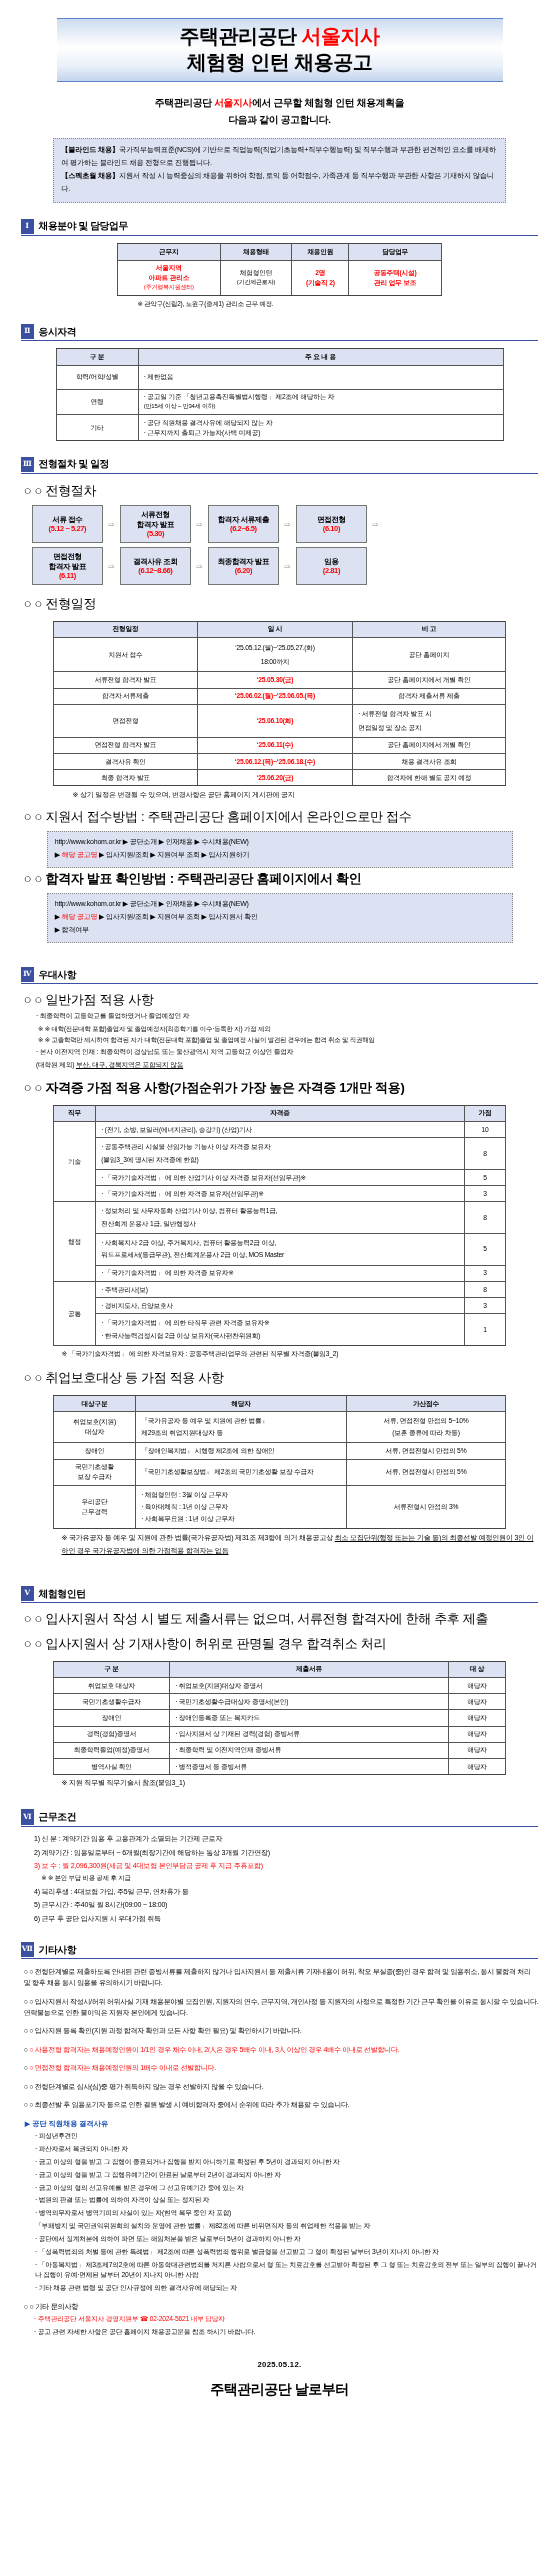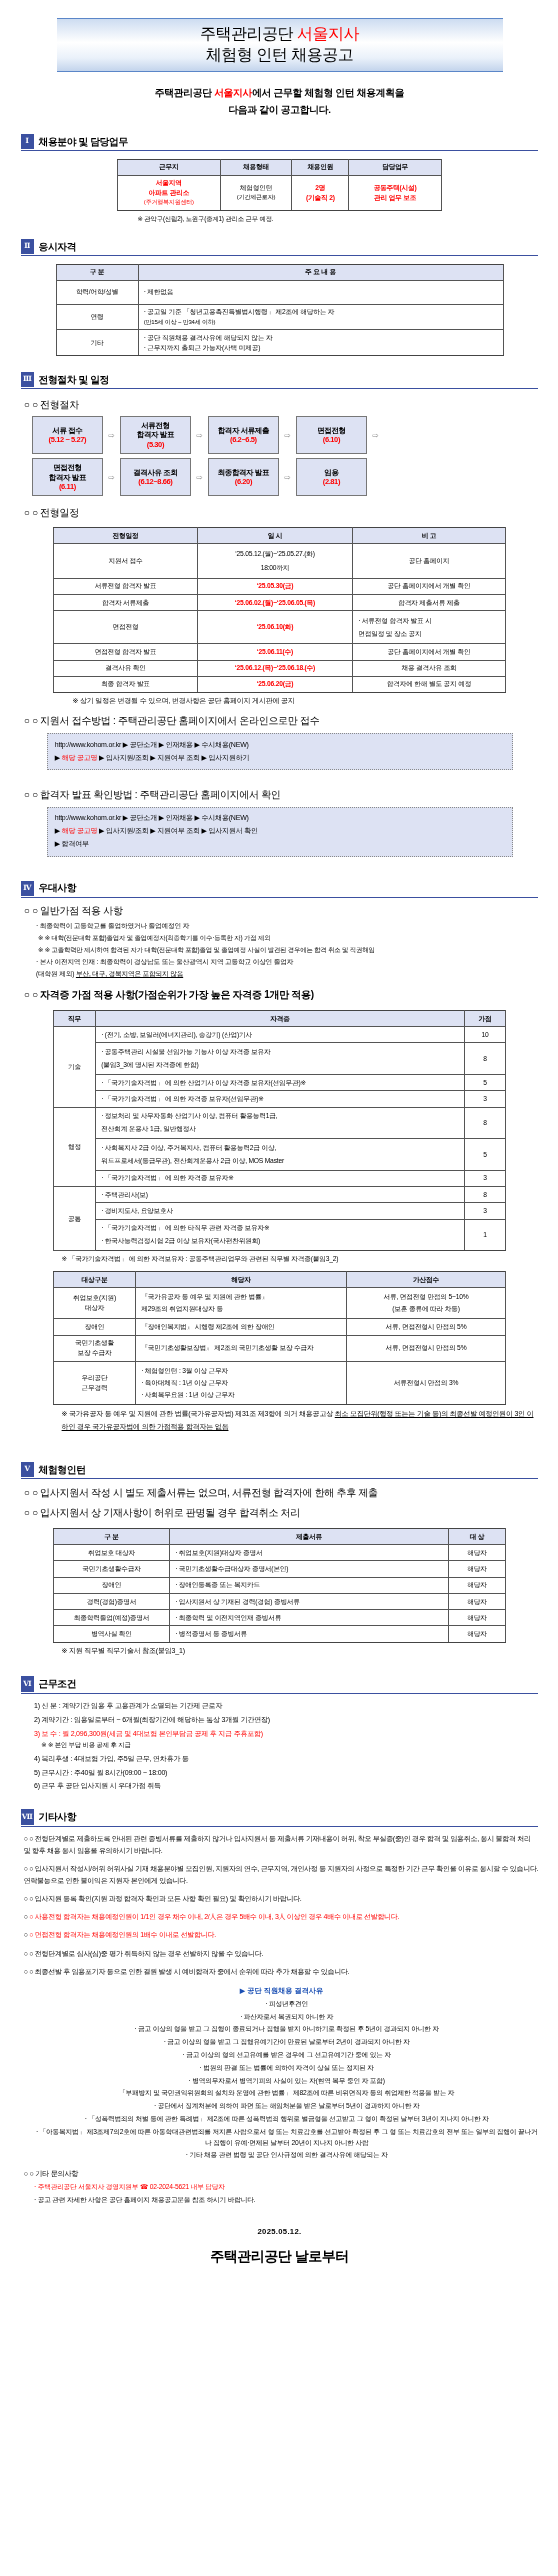--- a/index.html
+++ b/index.html
@@ -19,22 +19,22 @@
   .banner {
     margin:7.2px auto 0 auto;
     width:446px;
     border-top:1.5px solid #5b86c8;
     border-bottom:1.5px solid #5b86c8;
     background:linear-gradient(to bottom,#cddcf1 0%,#ffffff 45%,#eaf1fa 75%,#c3d4ec 100%);
     text-align:center;
     padding:4.6px 0 5.7px 0;
   }
   .banner .line {
-    font-size:16px;
-    font-weight:normal;
+    font-size:20px;
+    font-weight:bold;
     letter-spacing:-0.5px;
     line-height:1.28;
     color:#000;
   }
   .red { color:#ff0000; }
 
   .intro {
     text-align:center;
     margin:12.4px auto 0 auto;
     width:453px;
@@ -83,21 +83,21 @@
     text-align:center; vertical-align:middle;
     font-size:6.7px; letter-spacing:-0.2px; line-height:1.5;
   }
   .tbl th { background:#dde2f3; font-weight:bold; border-top:1px solid #444; }
   .tbl tr:last-child td { border-bottom:1px solid #444; }
   .tbl td.left { text-align:left; padding-left:5.2px; }
   .tbl td.red { color:#ff0000; font-weight:bold; }
   .tnote { margin:3.1px 0 0 7.2px; font-size:6.4px; letter-spacing:-0.2px; }
 
   
-  .o-item { margin:6.2px 0 0 3.1px; font-size:10px; letter-spacing:-0.3px; }
+  .o-item { margin:6.2px 0 0 3.1px; font-size:13px; letter-spacing:-0.3px; }
   .o-item::before { content:"○ "; }
   .star { margin:1.5px 0 0 17.5px; font-size:6.4px; letter-spacing:-0.2px; line-height:1.55; }
   .star::before { content:"※ "; }
   .plain { margin:2.1px 0 0 15.5px; font-size:6.7px; letter-spacing:-0.2px; line-height:1.6; }
   .und { text-decoration:underline; }
   .num { margin:2.6px 0 0 13.4px; font-size:7px; letter-spacing:-0.2px; line-height:1.6; }
 
   
   .flow-row { display:flex; align-items:center; justify-content:flex-start; margin:4.1px 0 0 11.3px; }
   .flow-box {
@@ -136,20 +136,28 @@
     <div class="line">체험형 인턴 채용공고</div>
   </div>
 
   <div class="intro">
     <div>
       <span>주택관리공단 </span><span class="red">서울지사</span><span>에서 근무할 체험형 인턴 채용계획을</span>
     </div>
     <div>다음과 같이 공고합니다.</div>
   </div>
 
+  <div class="notice-box">
+    <p>
+      <b>【블라인드 채용】</b><span>국가직무능력표준(NCS)에 기반으로 직업능력(직업기초능력+직무수행능력) 및 직무수행과 무관한 편견적인 요소를 배제하여 평가하는 블라인드 채용 전형으로 진행됩니다.</span>
+    </p>
+    <p>
+      <b>【스펙초월 채용】</b><span>지원서 작성 시 능력중심의 채용을 위하여 학점, 토익 등 어학점수, 가족관계 등 직무수행과 무관한 사항은 기재하지 않습니다.</span>
+    </p>
+  </div>
 
   <div class="section">
     <div class="sec-head">
       <div class="sec-num">Ⅰ</div>
       <div class="sec-title">채용분야 및 담당업무</div>
     </div>
     <div class="sec-rule"></div>
 
     <table class="tbl" style="width:325px;">
       <tbody>
@@ -327,21 +335,21 @@
     <div class="o-item" style="margin-top:8.2px;"><span>○ 지원서 접수방법 : 주택관리공단 홈페이지에서 온라인으로만 접수</span></div>
     <div class="linkbox">
       <div>
         <span>http://www.kohom.or.kr</span><span> ▶ 공단소개 ▶ 인재채용 ▶ 수시채용(NEW)</span>
       </div>
       <div>
         <span>▶ </span><span class="red">해당 공고명</span><span> ▶ 입사지원/조회 ▶ 지원여부 조회 ▶ 입사지원하기</span>
       </div>
     </div>
 
-    <div class="o-item" style="margin-top:18px;"><span>○ 합격자 발표 확인방법 : 주택관리공단 홈페이지에서 확인</span></div>
+    <div class="o-item" style="margin-top:2px;font-weight:bold;"><span>○ 합격자 발표 확인방법 : 주택관리공단 홈페이지에서 확인</span></div>
     <div class="linkbox">
       <div>
         <span>http://www.kohom.or.kr</span><span> ▶ 공단소개 ▶ 인재채용 ▶ 수시채용(NEW)</span>
       </div>
       <div>
         <span>▶ </span><span class="red">해당 공고명</span><span> ▶ 입사지원/조회 ▶ 지원여부 조회 ▶ 입사지원서 확인</span>
       </div>
       <div>▶ 합격여부</div>
     </div>
   </div>
@@ -418,20 +426,21 @@
       </tr>
       <tr>
         <td class="left" style="white-space:pre-line;line-height:1.9;">· 「국가기술자격법」 에 의한 타직무 관련 자격증 보유자※
 · 한국사능력검정시험 2급 이상 보유자(국사편찬위원회)</td>
         <td>1</td>
       </tr>
     </tbody>
       </table>
     <div class="tnote" style="margin-left:41px;font-size:6.7px;">※ 「국가기술자격법」 에 의한 자격보유자 : 공동주택관리업무와 관련된 직무별 자격증(붙임3_2)</div>
 
+    <div class="o-item" style="margin-top:10.3px;"><span>○ 취업보호대상 등 가점 적용 사항</span></div>
 
     <table class="tbl" style="width:453px;">
       <tbody>
           <tr>
         <th style="width:82px;">대상구분</th>
         <th style="width:211px;">해당자</th>
         <th>가산점수</th>
       </tr>
       <tr>
         <td style="white-space:pre-line;">취업보호(지원)
@@ -544,21 +553,21 @@
 
     <div class="o-item" style="font-size:7px;line-height:1.7;"><span>○ 전형단계별로 제출하도록 안내된 관련 증빙서류를 제출하지 않거나 입사지원서 등 제출서류 기재내용이 허위, 착오 부실증(중)인 경우 합격 및 임용취소, 응시 불합격 처리 및 향후 채용 응시 임용을 유의하시기 바랍니다.</span></div>
     <div class="o-item" style="font-size:7px;line-height:1.7;"><span>○ 입사지원서 작성시/허위 허위사실 기재 채용분야별 모집인원, 지원자의 연수, 근무지역, 개인사정 등 지원자의 사정으로 특정한 기간 근무 확인을 이유로 응시할 수 있습니다. 연락불능으로 인한 불이익은 지원자 본인에게 있습니다.</span></div>
     <div class="o-item" style="font-size:7px;line-height:1.7;"><span>○ 입사지원 등록 확인(지원 과정 합격자 확인과 모든 사항 확인 필요) 및 확인하시기 바랍니다.</span></div>
     <div class="o-item" style="font-size:7px;line-height:1.7;"><span class="red">○ 사용전형 합격자는 채용예정인원이 1/1인 경우 채수 이내, 2/人은 경우 5배수 이내, 3人 이상인 경우 4배수 이내로 선발합니다.</span></div>
     <div class="o-item" style="font-size:7px;line-height:1.7;"><span class="red">○ 면접전형 합격자는 채용예정인원의 1배수 이내로 선발합니다.</span></div>
 
     <div class="o-item" style="font-size:7px;line-height:1.7;margin-top:7.2px;"><span>○ 전형단계별로 심사(심)중 평가 취득하지 않는 경우 선발하지 않을 수 있습니다.</span></div>
     <div class="o-item" style="font-size:7px;line-height:1.7;"><span>○ 최종선발 후 임용포기자 등으로 인한 결원 발생 시 예비합격자 중에서 순위에 따라 추가 채용할 수 있습니다.</span></div>
 
-    <div style="margin:8.2px 0 0 4.1px;text-align:center;">
+    <div style="margin:8.2px 0 0 4.1px;">
       <div style="font-size:7.2px;font-weight:bold;color:#1a4fb4;">▶ 공단 직원채용 결격사유</div>
       <div class="plain" style="margin-left:10.3px;">· 피성년후견인</div>
       <div class="plain" style="margin-left:10.3px;">· 파산자로서 복권되지 아니한 자</div>
       <div class="plain" style="margin-left:10.3px;">· 금고 이상의 형을 받고 그 집행이 종료되거나 집행을 받지 아니하기로 확정된 후 5년이 경과되지 아니한 자</div>
       <div class="plain" style="margin-left:10.3px;">· 금고 이상의 형을 받고 그 집행유예기간이 만료된 날로부터 2년이 경과되지 아니한 자</div>
       <div class="plain" style="margin-left:10.3px;">· 금고 이상의 형의 선고유예를 받은 경우에 그 선고유예기간 중에 있는 자</div>
       <div class="plain" style="margin-left:10.3px;">· 법원의 판결 또는 법률에 의하여 자격이 상실 또는 정지된 자</div>
       <div class="plain" style="margin-left:10.3px;">· 병역의무자로서 병역기피의 사실이 있는 자(현역 복무 중인 자 포함)</div>
       <div class="plain" style="margin-left:10.3px;">「부패방지 및 국민권익위원회의 설치와 운영에 관한 법률」 제82조에 따른 비위면직자 등의 취업제한 적용을 받는 자</div>
       <div class="plain" style="margin-left:10.3px;">· 공단에서 징계처분에 의하여 파면 또는 해임처분을 받은 날로부터 5년이 경과하지 아니한 자</div>

